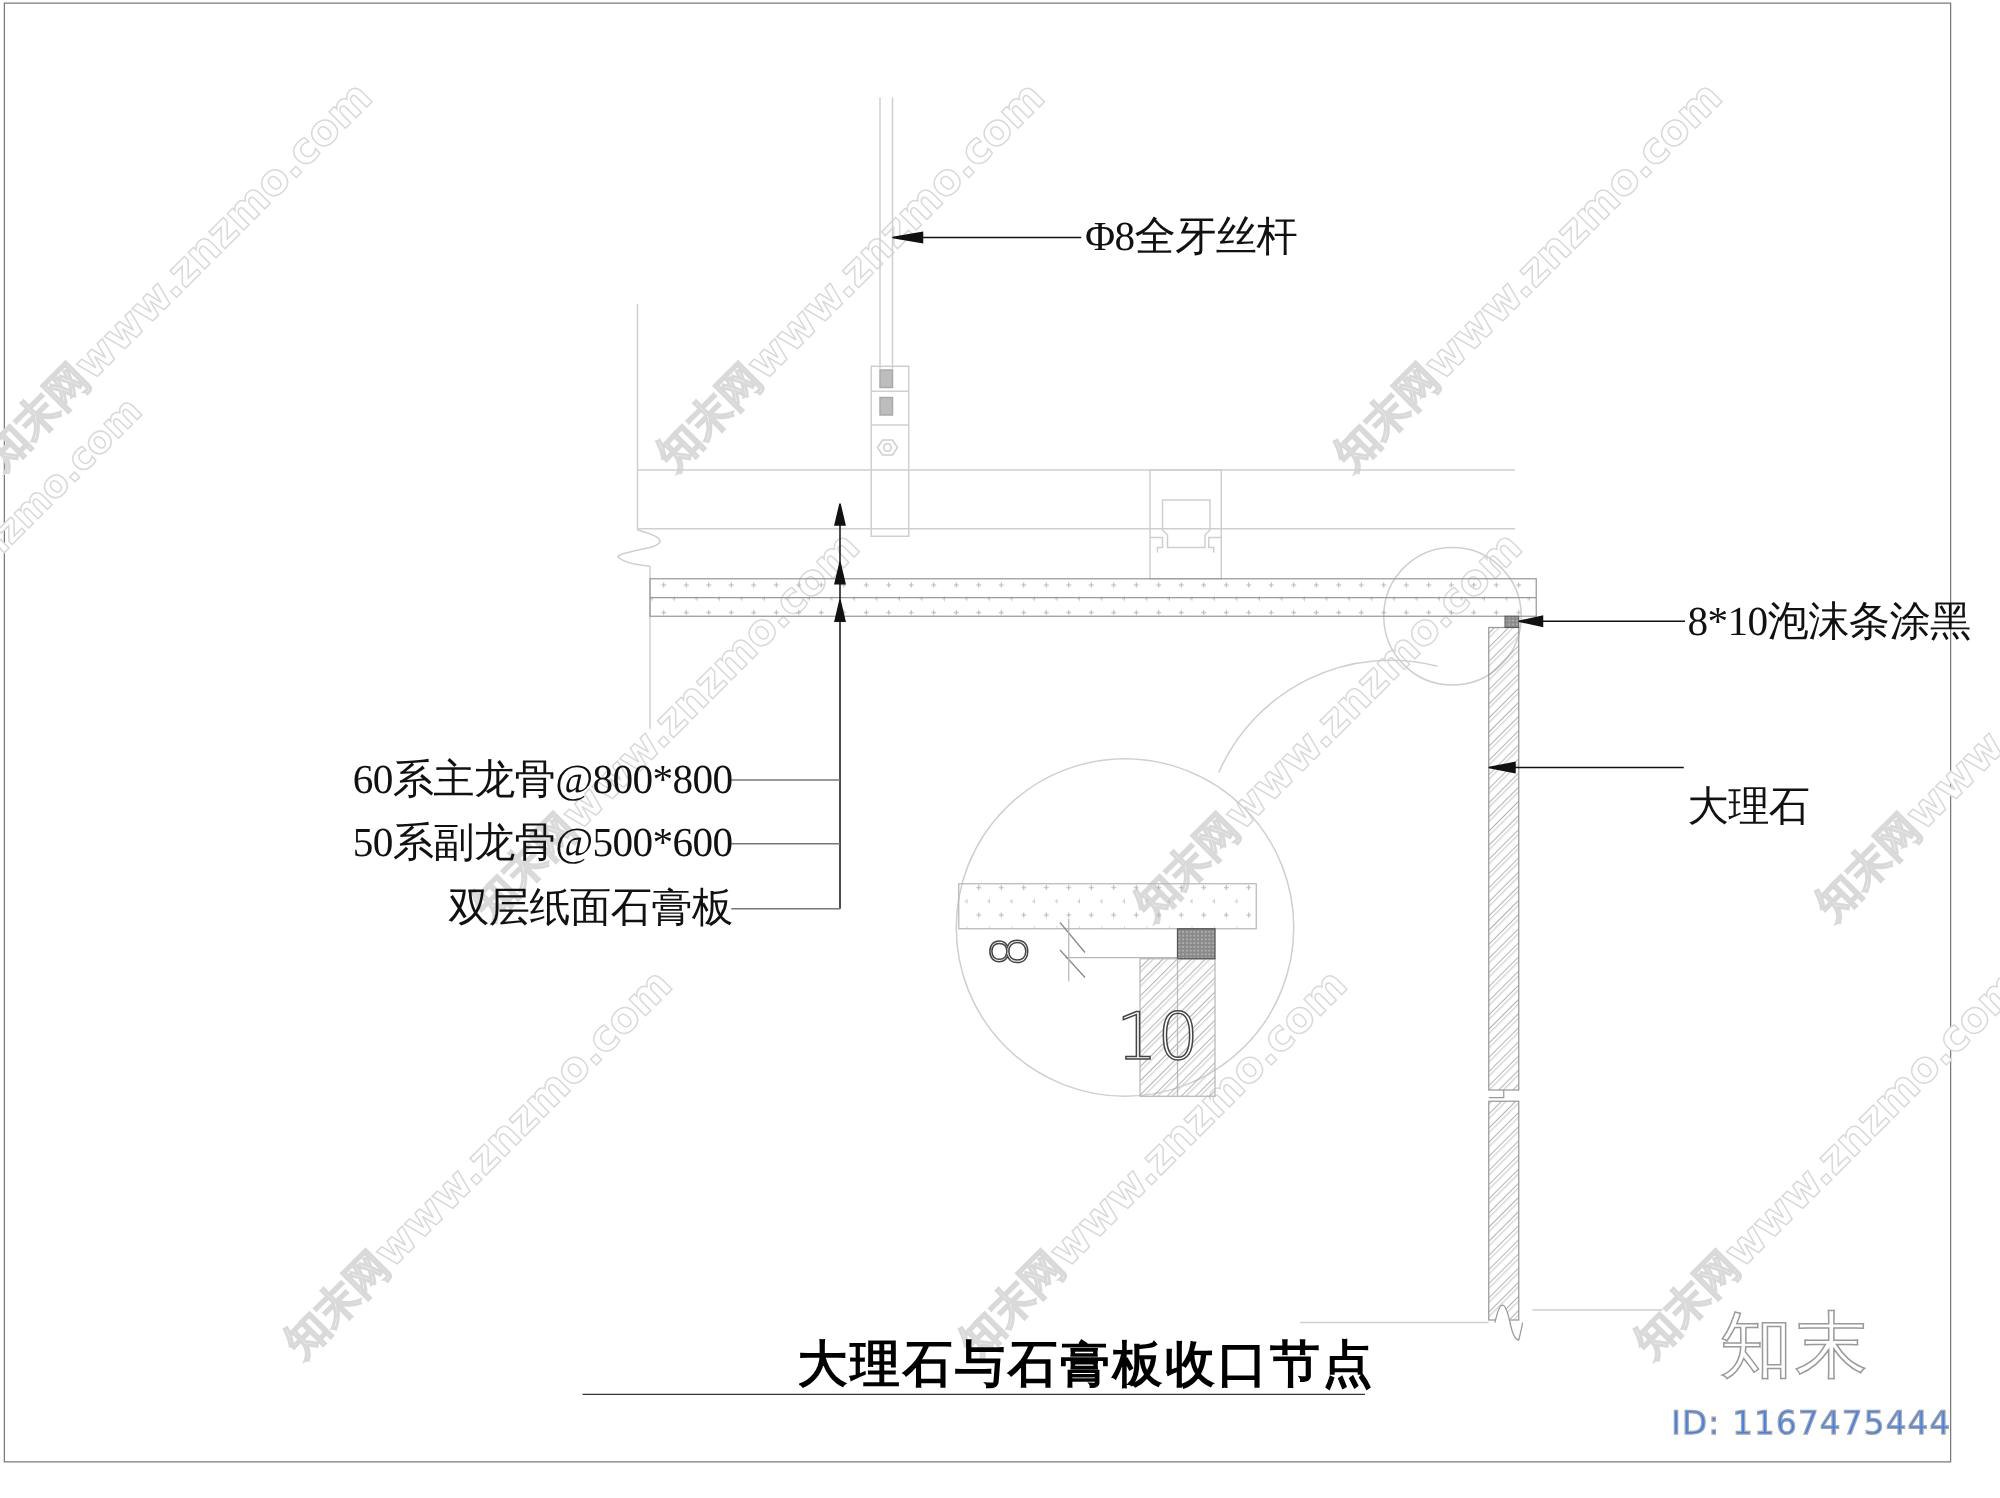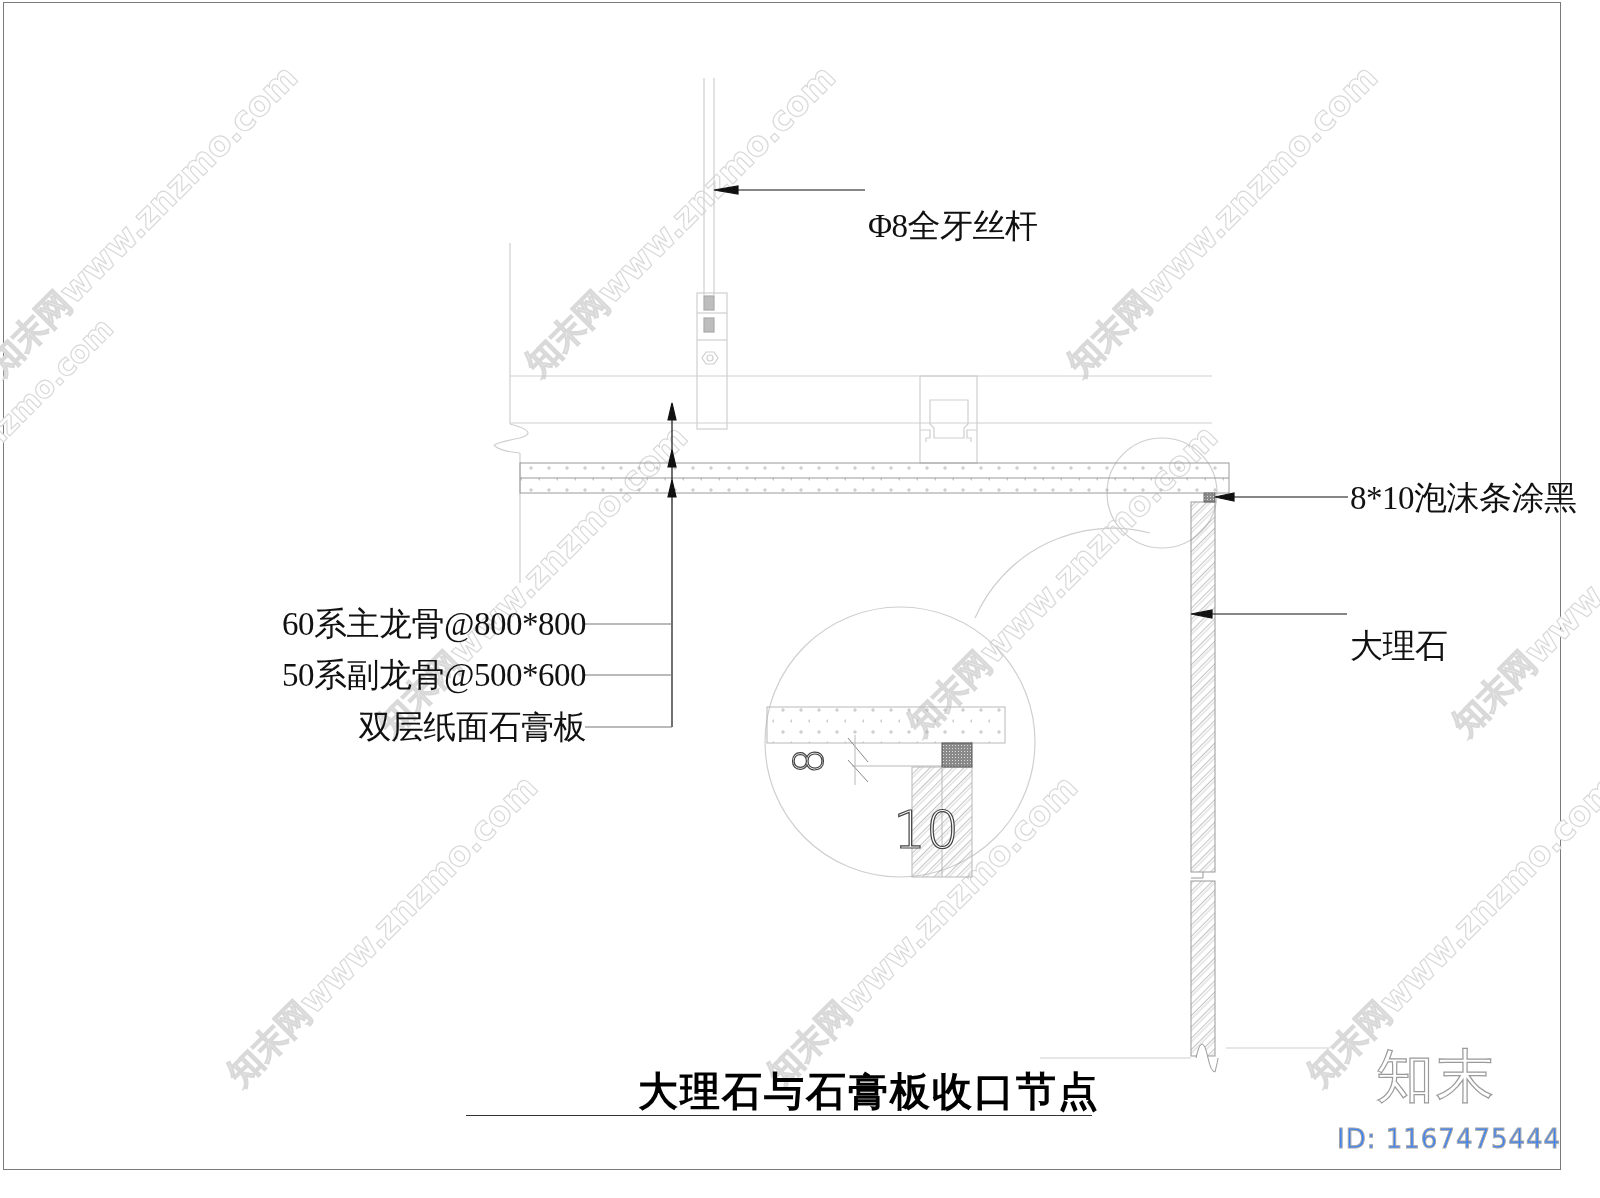--- a/index.html
+++ b/index.html
@@ -137,21 +137,21 @@
     <line x1="672" y1="404" x2="672" y2="727"></line>
     <polygon points="672,403 668,420 676,420"></polygon>
     <polygon points="672,450 668,467 676,467"></polygon>
     <polygon points="672,480 668,497 676,497"></polygon>
     <line x1="585" y1="624" x2="672" y2="624" stroke="#777"></line>
     <line x1="585" y1="675" x2="672" y2="675" stroke="#777"></line>
     <line x1="585" y1="727" x2="672" y2="727" stroke="#777"></line>
   </g>
 </svg>
 
-<div class="label" style="left:868px; top:174px;margin-top:36px;">Φ8全牙丝杆</div>
+<div class="label" style="left:868px; top:174px;">Φ8全牙丝杆</div>
 <div class="label" style="left:1350px; top:482px;">8*10泡沫条涂黑</div>
 <div class="label" style="left:1350px; top:630px;text-align:right;">大理石</div>
 <div class="label right" style="right:1014px; top:608px;">60系主龙骨@800*800</div>
 <div class="label right" style="right:1014px; top:659px;">50系副龙骨@500*600</div>
 <div class="label right" style="right:1014px; top:711px;">双层纸面石膏板</div>
 
 <div class="detail-num" style="left:796px; top:738px; font-size:40px; transform:rotate(-90deg); transform-origin:center;">8</div>
 <div class="detail-num" style="left:893px; top:800px; font-size:52px;">10</div>
 
 <div class="title">大理石与石膏板收口节点</div>

